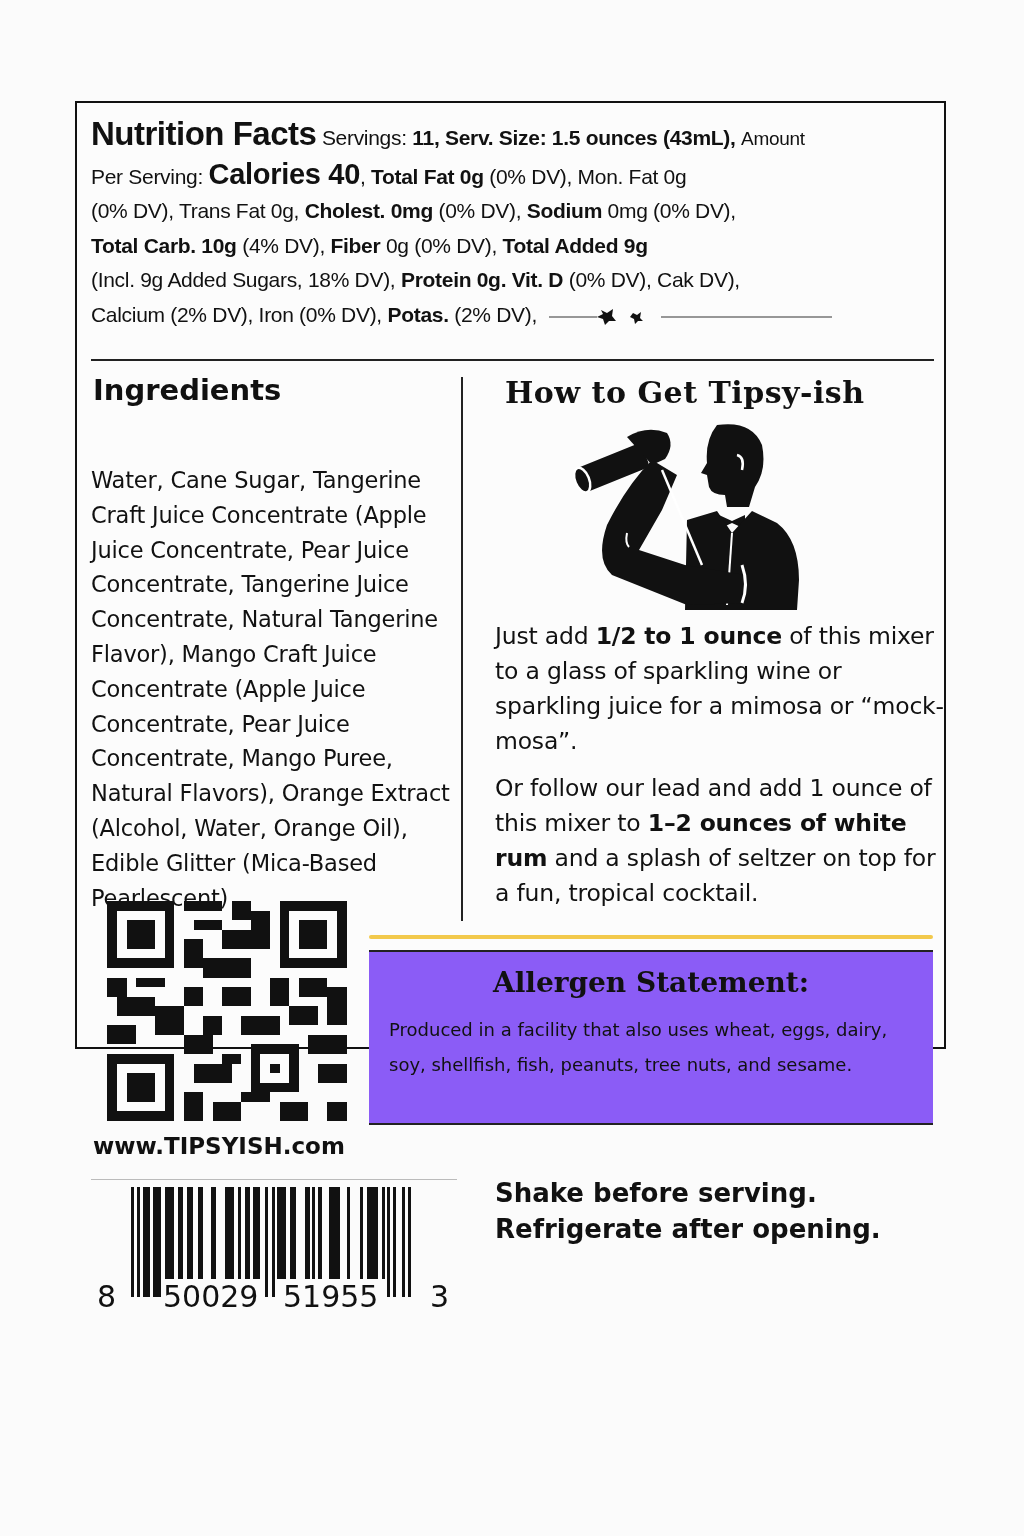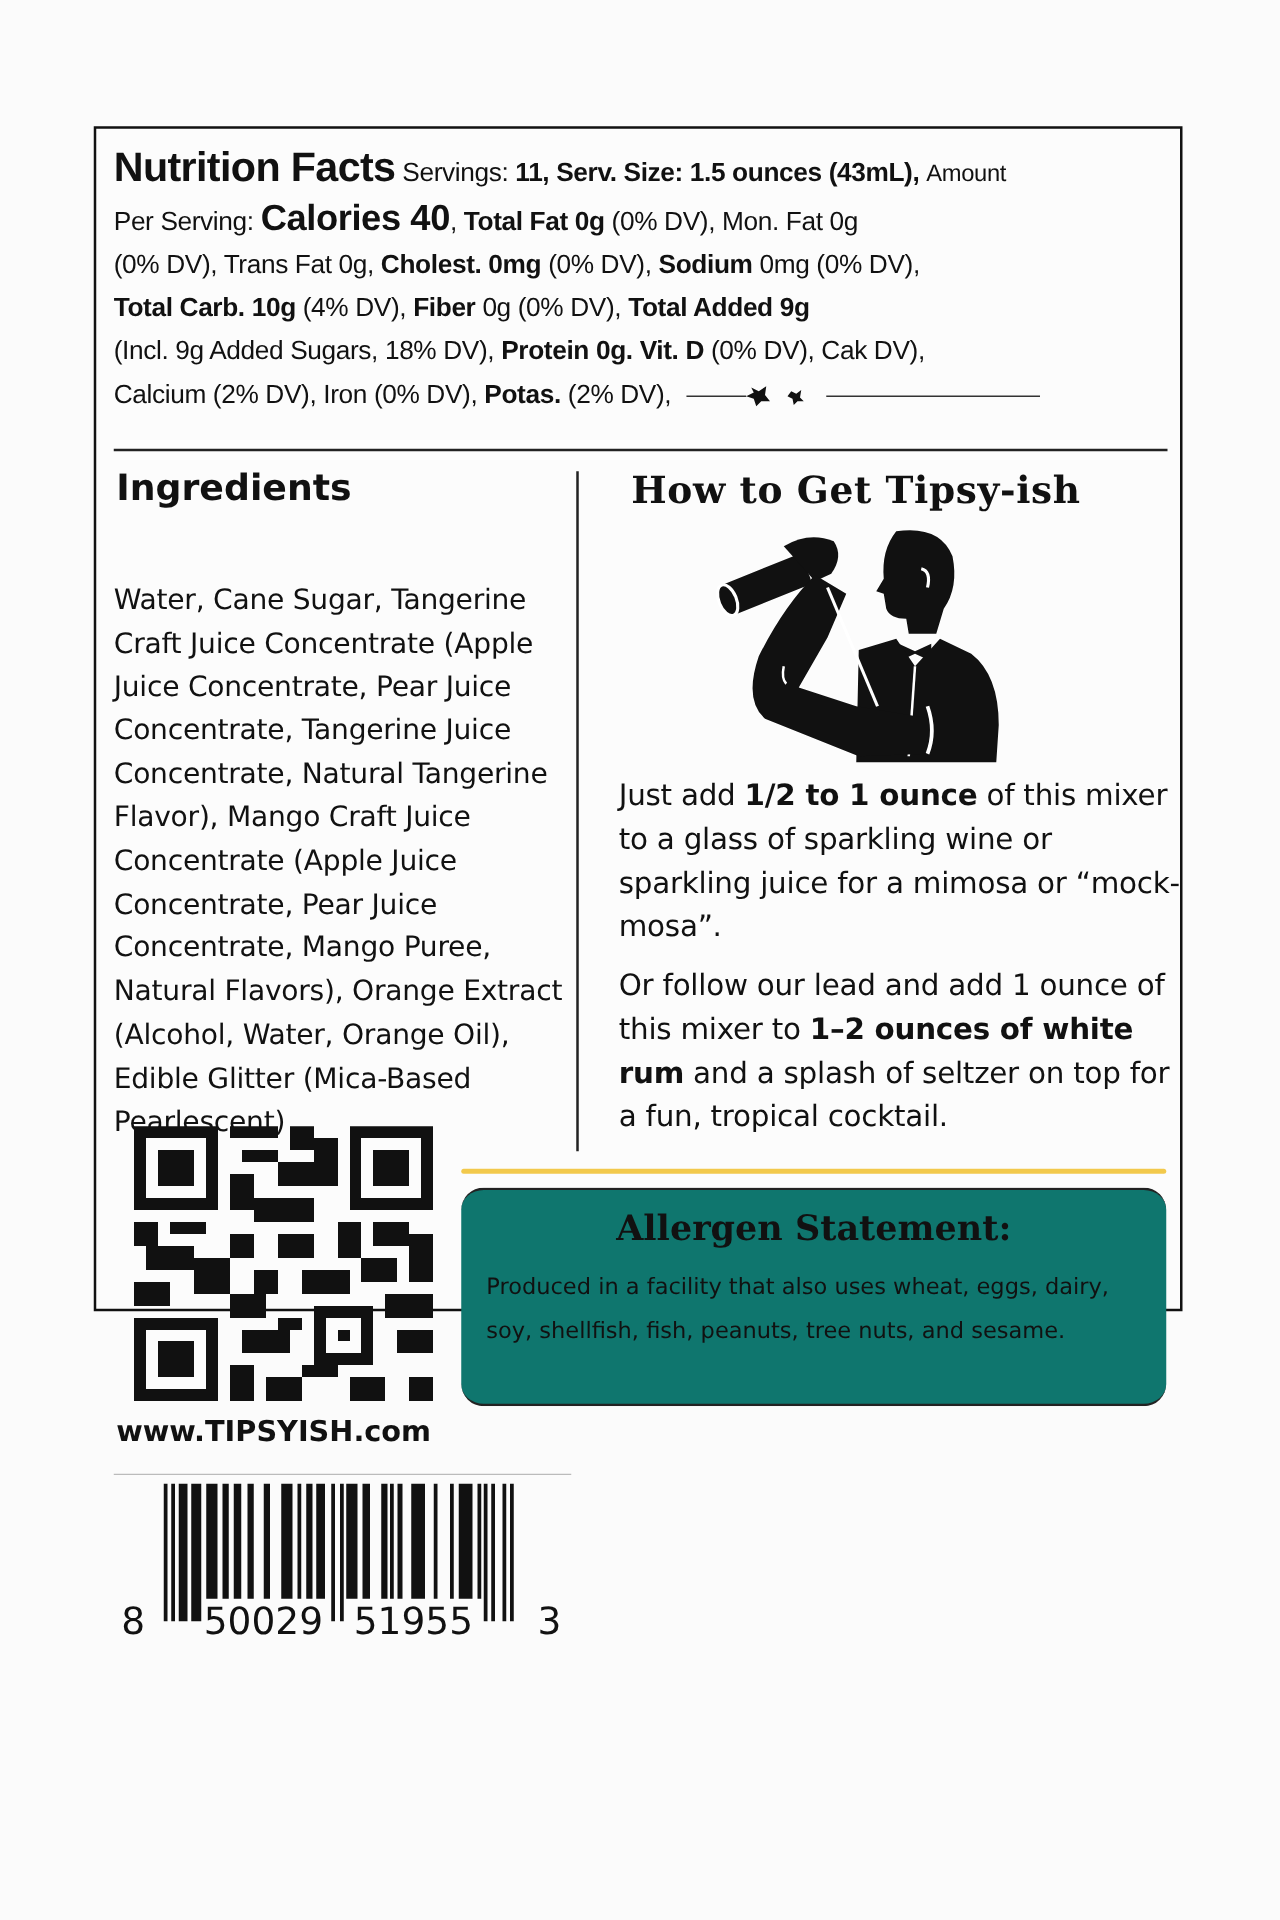--- a/index.html
+++ b/index.html
@@ -21,22 +21,22 @@
   .vdiv { position:absolute; left:384px; top:274px; width:2px; height:544px; background:#222; }
   .how-title { position:absolute; left:428px; top:272px; font-family:"DejaVu Serif","Liberation Serif",serif;
                font-size:30px; font-weight:bold; letter-spacing:0.5px;text-align:right; }
   .bartender { position:absolute; left:490px; top:312px; width:250px; height:195px; }
   .how-body { position:absolute; left:418px; top:516px; width:450px; font-size:23.5px; line-height:35px;
               letter-spacing:-0.2px; }
   .how-body p { margin:0 0 12px 0; }
   .qr { position:absolute; left:30px; top:798px; width:240px; height:220px; }
   .url { position:absolute; left:16px; top:1030px; font-size:23px; font-weight:bold; }
   .yellowbar { position:absolute; left:292px; top:832px; width:564px; height:4px; background:#f2c94c; border-radius:2px; }
-  .allergen { position:absolute; left:292px; top:847px; width:564px; height:175px; background:#0f766e;
-              border-top:2.5px solid #222; border-bottom:2.5px solid #222; box-sizing:border-box;border-radius:18px; }
+  .allergen { position:absolute; left:292px; top:847px; width:564px; height:175px; background:#8b5cf6;
+              border-top:2.5px solid #222; border-bottom:2.5px solid #222; box-sizing:border-box; }
   .allergen-title { position:absolute; left:0; width:100%; top:14px; text-align:center;
                     font-family:"DejaVu Serif","Liberation Serif",serif; font-weight:bold; font-size:28px; }
   .allergen-body { position:absolute; left:20px; top:60px; width:535px; font-size:18px; line-height:35px; }
   .bc-top { position:absolute; left:14px; top:1076px; width:366px; height:1px; background:#bbb; }
   .barcode { position:absolute; left:20px; top:1080px; width:360px; height:125px; }
   .shake { position:absolute; left:418px; top:1072px; font-size:26px; font-weight:bold; line-height:36px; }
 </style>
 </head>
 <body>
 
@@ -199,13 +199,17 @@
         <rect x="296" y="4" width="3" height="110"></rect>
         <rect x="305" y="4" width="3" height="110"></rect>
       <rect x="311" y="4" width="3" height="110"></rect>
     </g>
     <text x="0" y="124" font-size="30" font-family="DejaVu Sans, sans-serif" fill="#111">8</text>
     <text x="66" y="124" font-size="30" font-family="DejaVu Sans, sans-serif" fill="#111">50029</text>
     <text x="186" y="124" font-size="30" font-family="DejaVu Sans, sans-serif" fill="#111">51955</text>
     <text x="333" y="124" font-size="30" font-family="DejaVu Sans, sans-serif" fill="#111">3</text>
   </svg>
 
+  <div class="shake">
+    <div>Shake before serving.</div>
+    <div>Refrigerate after opening.</div>
+  </div>
 </div>
 
 </body></html>

